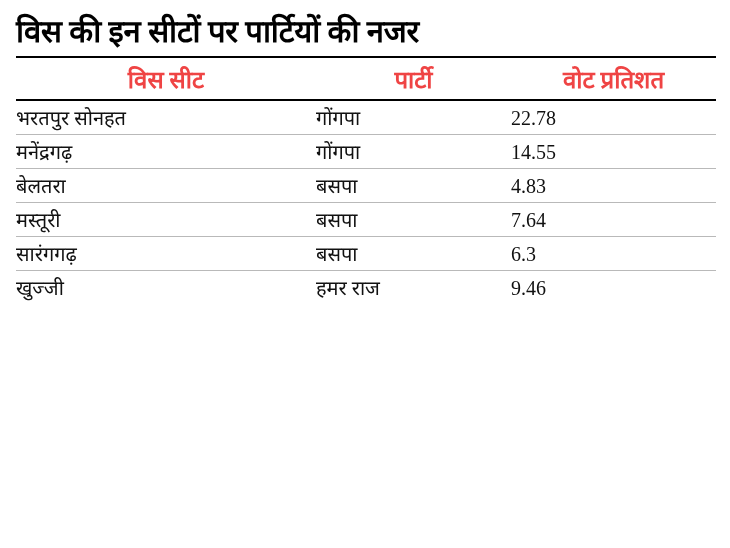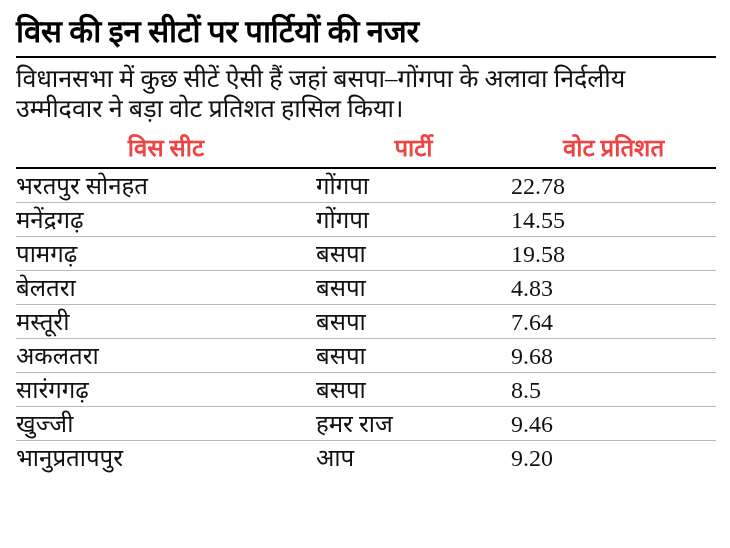--- a/index.html
+++ b/index.html
@@ -58,21 +58,21 @@
     font-weight: bold;
     font-size: 24px;
     line-height: 32px;
     text-align: center;
     padding: 0 0 3px 0;
     border-bottom: 2px solid #000000;
     color: #ef4444;
   }
   table.data tbody td {
     font-family: "Liberation Serif", "DejaVu Serif", serif;
-    font-size: 24px;
+    font-size: 20px;
     line-height: 26px;
     text-align: left;
     padding: 4px 0 3px 0;
     border-bottom: 1px solid #b9b9b9;
     color: #111111;
     white-space: nowrap;
   }
   table.data tbody tr:last-child td {
     border-bottom: none;
   }
@@ -82,21 +82,20 @@
   }
 </style>
 </head>
 <body>
 
 <div class="page">
 
   <h1 class="headline">विस की इन सीटों पर पार्टियों की नजर</h1>
   <hr class="rule-top">
 
-  <p class="standfirst">विधानसभा में कुछ सीटें ऐसी हैं जहां बसपा–गोंगपा के अलावा निर्दलीय उम्मीदवार ने बड़ा वोट प्रतिशत हासिल किया।</p>
 
   <table class="data">
     <colgroup>
       <col class="c1">
       <col class="c2">
       <col class="c3">
     </colgroup>
     <thead>
       <tr>
         <th>विस सीट</th>
@@ -109,50 +108,35 @@
         <td>भरतपुर सोनहत</td>
         <td>गोंगपा</td>
         <td class="num">22.78</td>
       </tr>
       <tr>
         <td>मनेंद्रगढ़</td>
         <td>गोंगपा</td>
         <td class="num">14.55</td>
       </tr>
       <tr>
-        <td>पामगढ़</td>
-        <td>बसपा</td>
-        <td class="num">19.58</td>
-      </tr>
-      <tr>
         <td>बेलतरा</td>
         <td>बसपा</td>
         <td class="num">4.83</td>
       </tr>
       <tr>
         <td>मस्तूरी</td>
         <td>बसपा</td>
         <td class="num">7.64</td>
       </tr>
       <tr>
-        <td>अकलतरा</td>
-        <td>बसपा</td>
-        <td class="num">9.68</td>
-      </tr>
-      <tr>
         <td>सारंगगढ़</td>
         <td>बसपा</td>
-        <td class="num">8.5</td>
+        <td class="num">6.3</td>
       </tr>
       <tr>
         <td>खुज्जी</td>
         <td>हमर राज</td>
         <td class="num">9.46</td>
-      </tr>
-      <tr>
-        <td>भानुप्रतापपुर</td>
-        <td>आप</td>
-        <td class="num">9.20</td>
       </tr>
     </tbody>
   </table>
 
 </div>
 
 </body></html>

